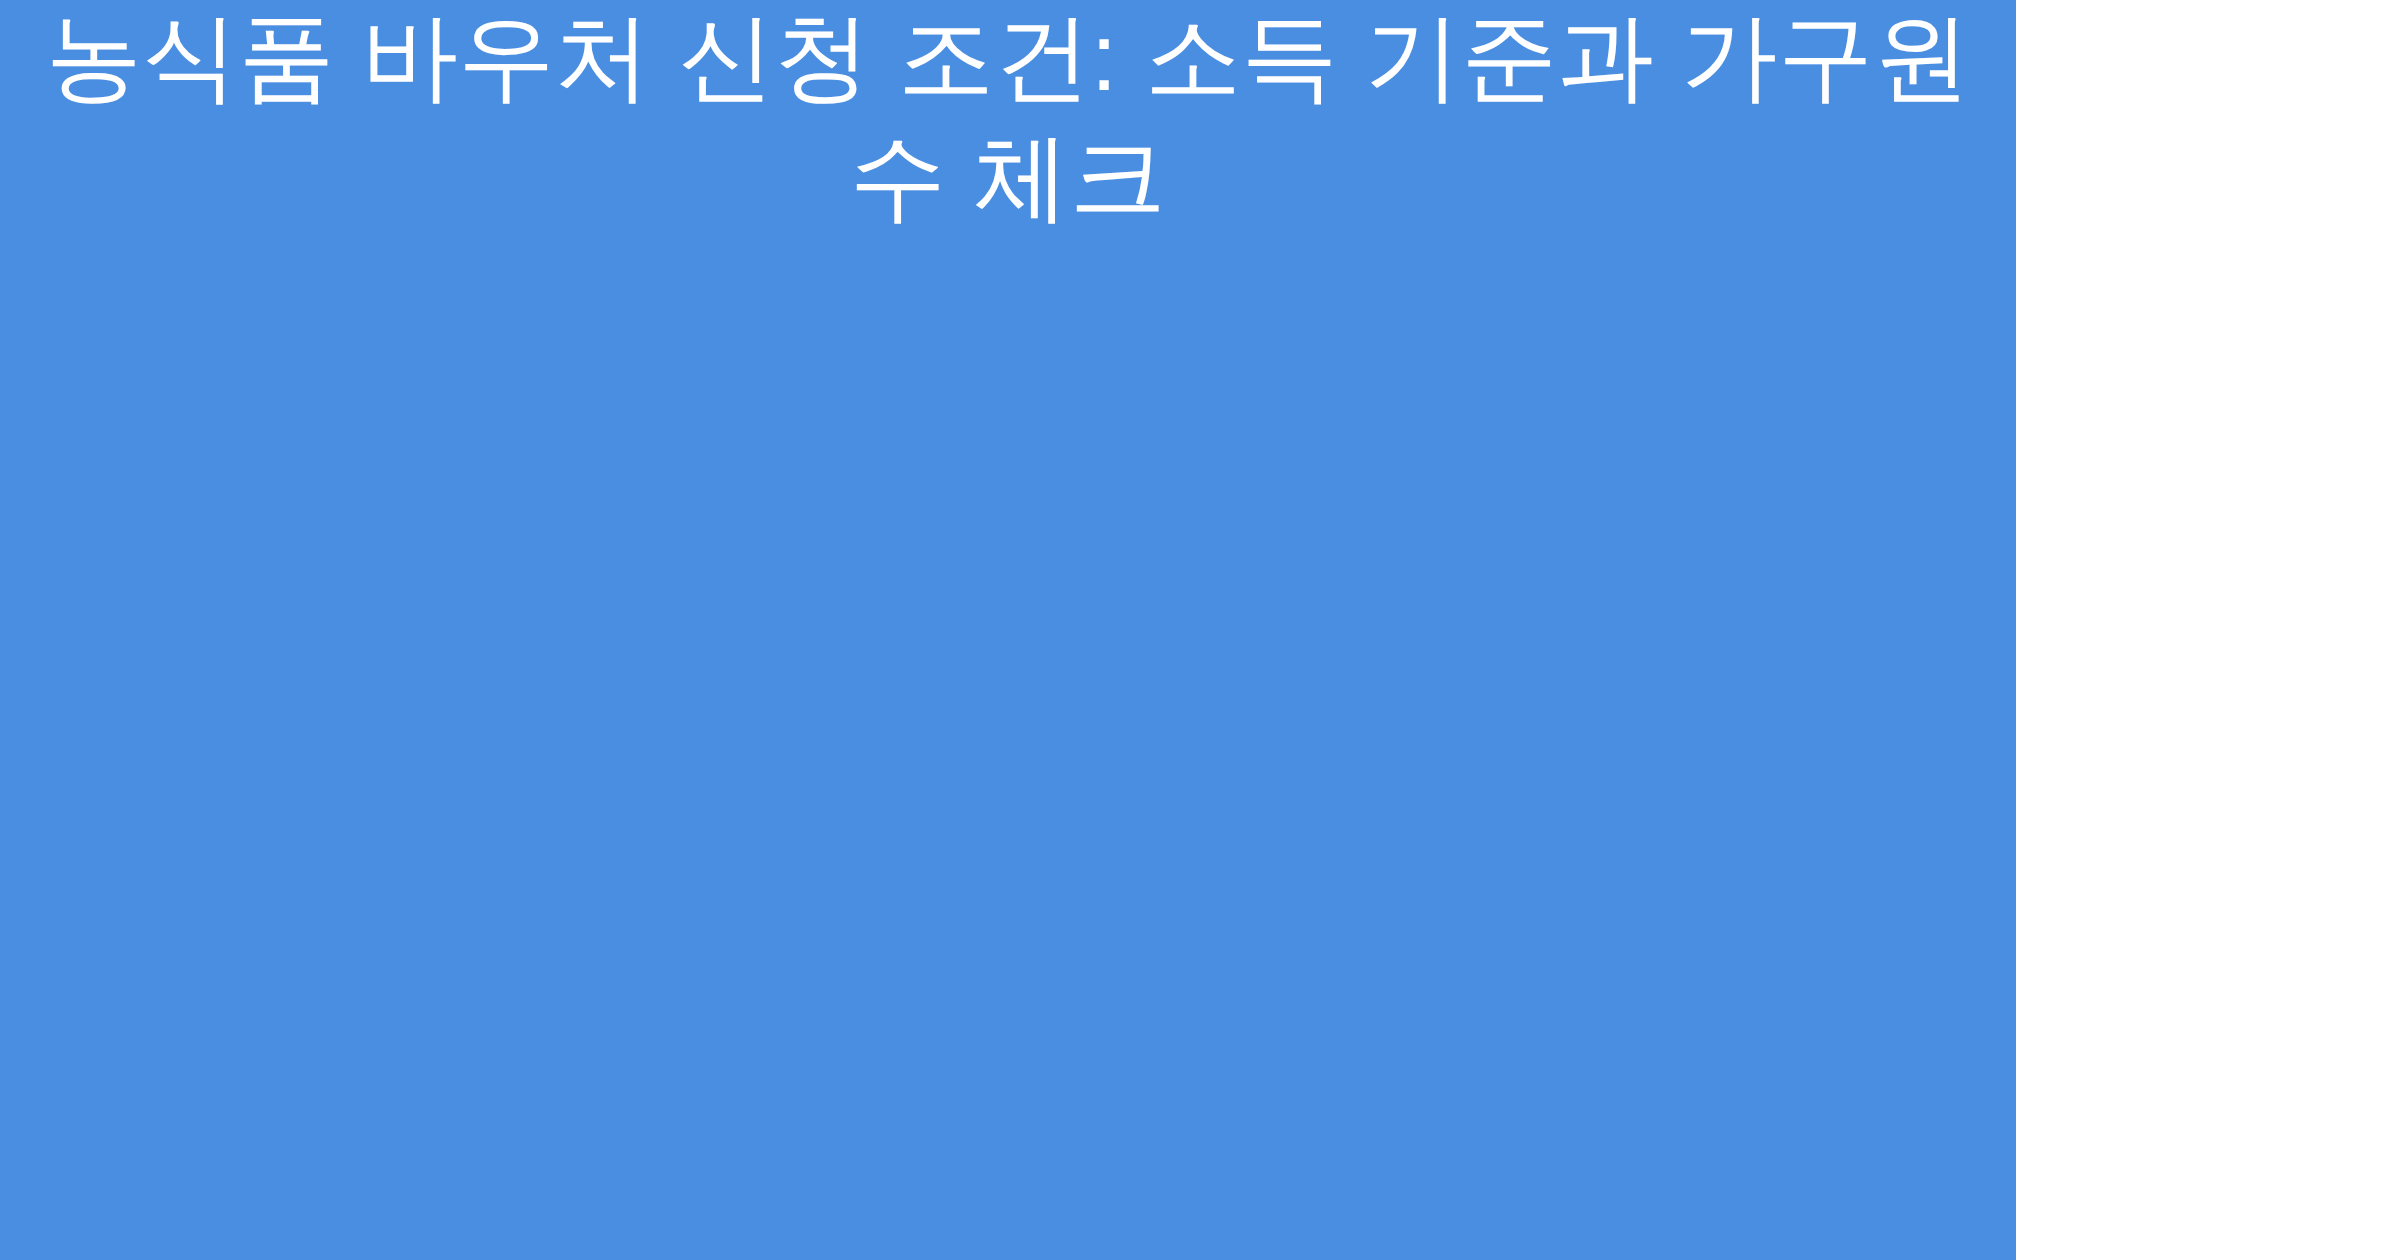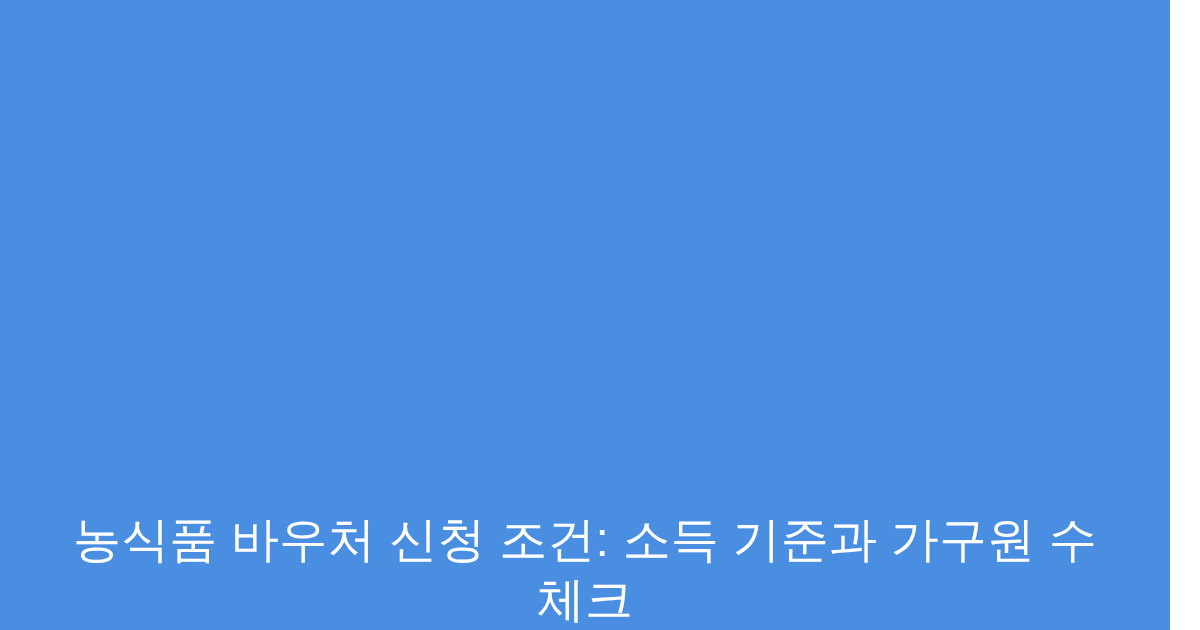--- a/index.html
+++ b/index.html
@@ -11,25 +11,25 @@
   body {
     width: 1200px;
     height: 630px;
     overflow: hidden;
     font-family: "Liberation Sans", "DejaVu Sans", sans-serif;
   }
 
   #og-card {
     position: relative;
     box-sizing: border-box;
-    width: 1170px;
+    width: 1008px;
     height: 630px;
     background-color: #4A8EE2;
     display: flex;
-    align-items: flex-end;
+    align-items: flex-start;
     justify-content: center;
   }
 
   #title-block {
     width: 1040px;
     text-align: center;
   }
 
   #card-title {
     margin: 0;

